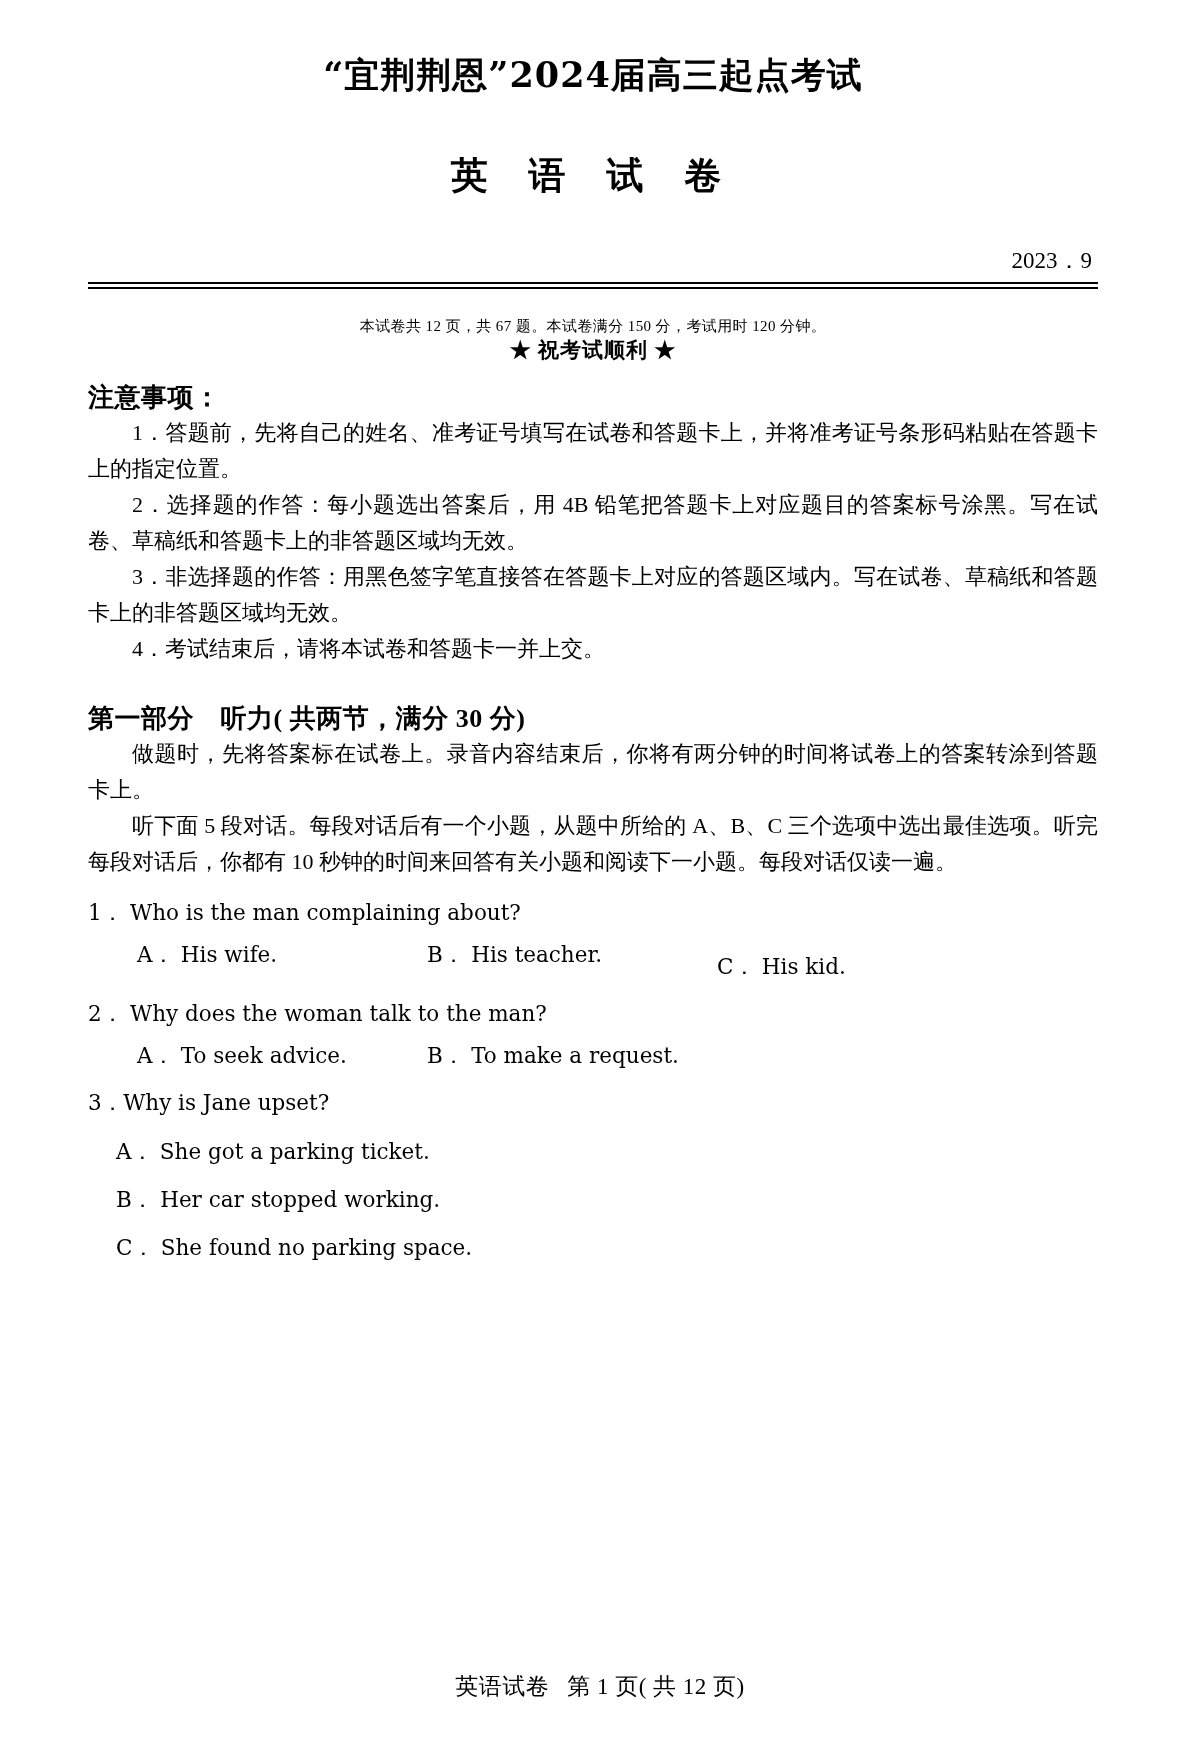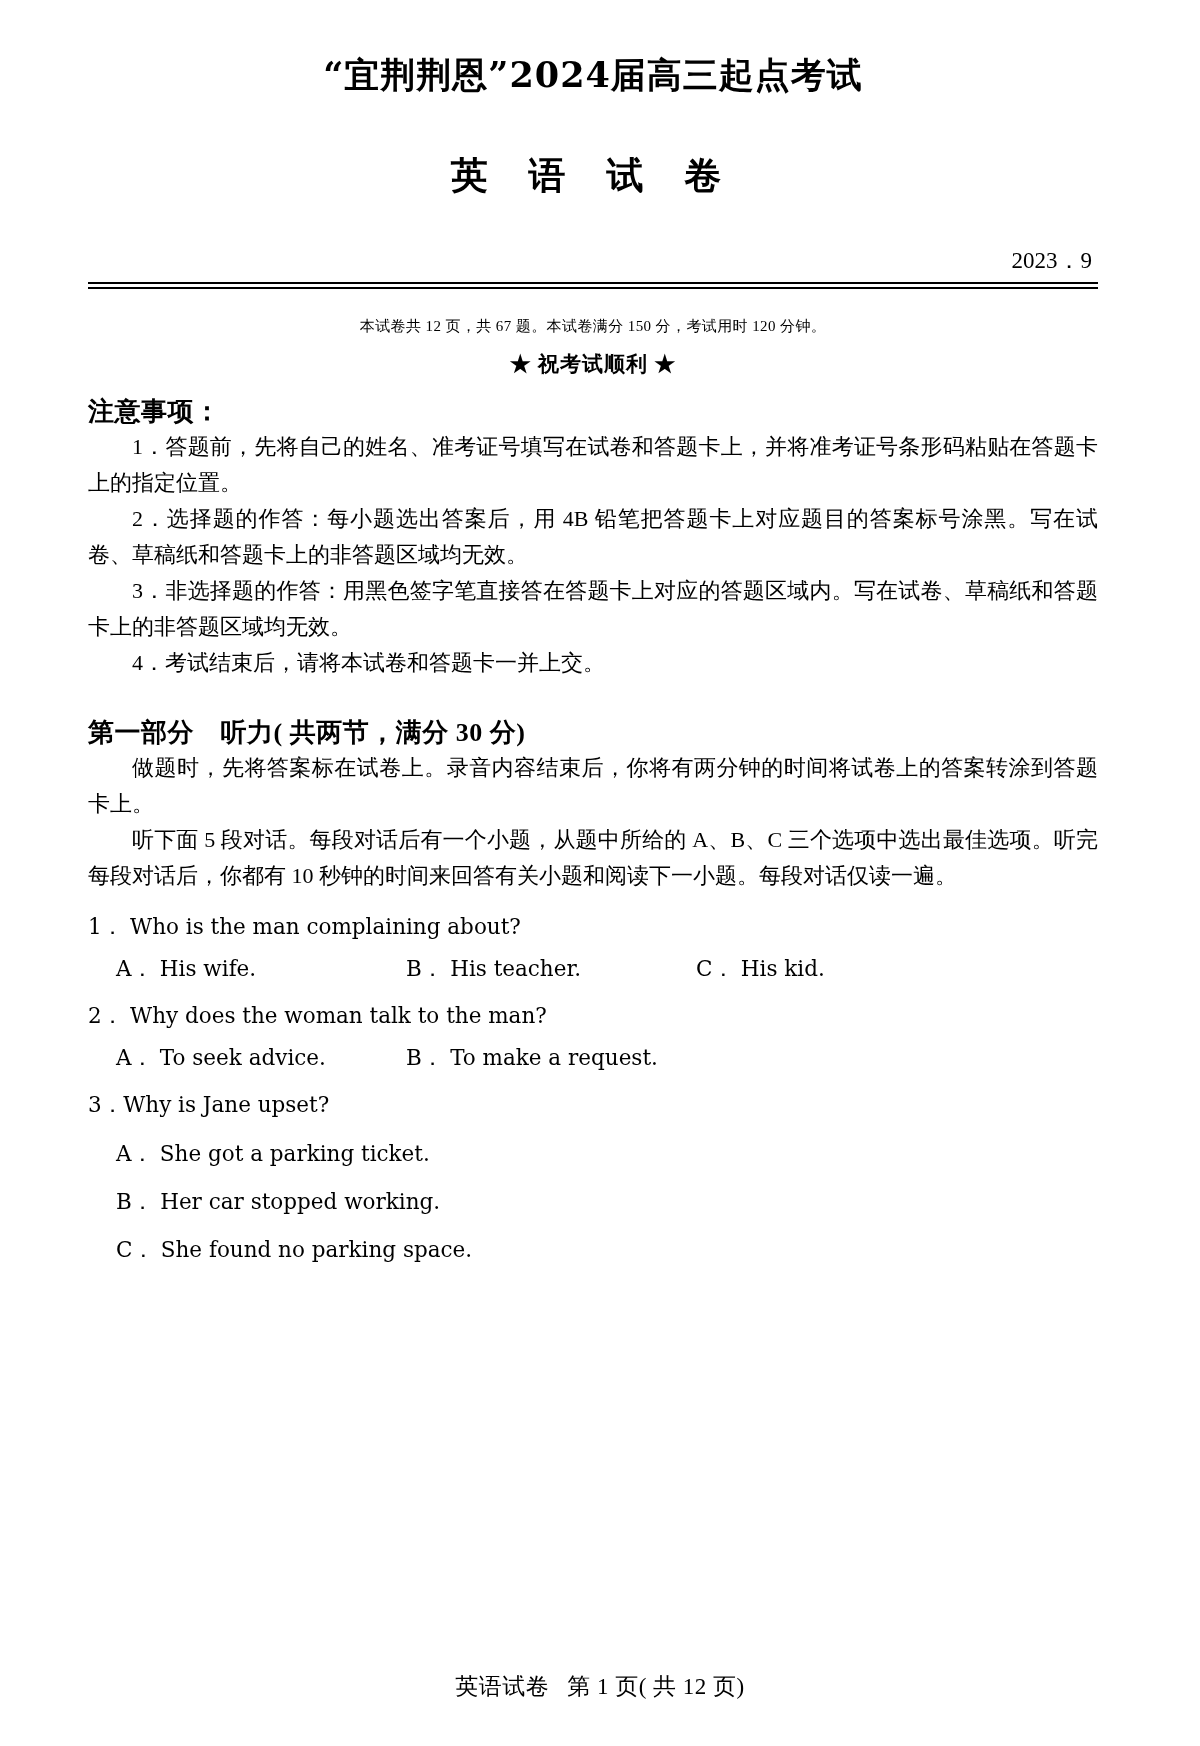--- a/index.html
+++ b/index.html
@@ -61,21 +61,20 @@
   .exam-meta {
     text-align: center;
     font-size: 15px;
     margin-top: 28px;
     letter-spacing: 0.4px;
   }
   .wish {
     text-align: center;
     font-size: 21px;
     font-weight: bold;
-    margin-top: 14px;
     letter-spacing: 1px;
   }
   .notice-head {
     font-size: 26px;
     font-weight: bold;
     margin-top: 16px;
     letter-spacing: 0.5px;
   }
   .para {
     font-size: 22px;
@@ -103,23 +102,23 @@
     font-family: "DejaVu Serif", serif;
   }
   .opts {
     margin-top: 10px;
     font-size: 21.5px;
     font-family: "DejaVu Serif", serif;
     display: flex;
     padding-left: 28px;
   }
   .opts .opt { display: inline-block; }
-  .opt-a { width: 290px; }
+  .opt-a { width: 290px; margin-left: 21px; }
   .opt-b { width: 290px; }
-  .opt-c { width: 290px; }
+  .opt-c { width: 290px; margin-top: 12px; }
   .opt-stack {
     padding-left: 28px;
     font-size: 21.5px;
     font-family: "DejaVu Serif", serif;
   }
   .opt-stack .opt-row { margin-top: 16px; line-height: 32px; }
   .footer {
     position: absolute;
     left: 0;
     right: 0;

